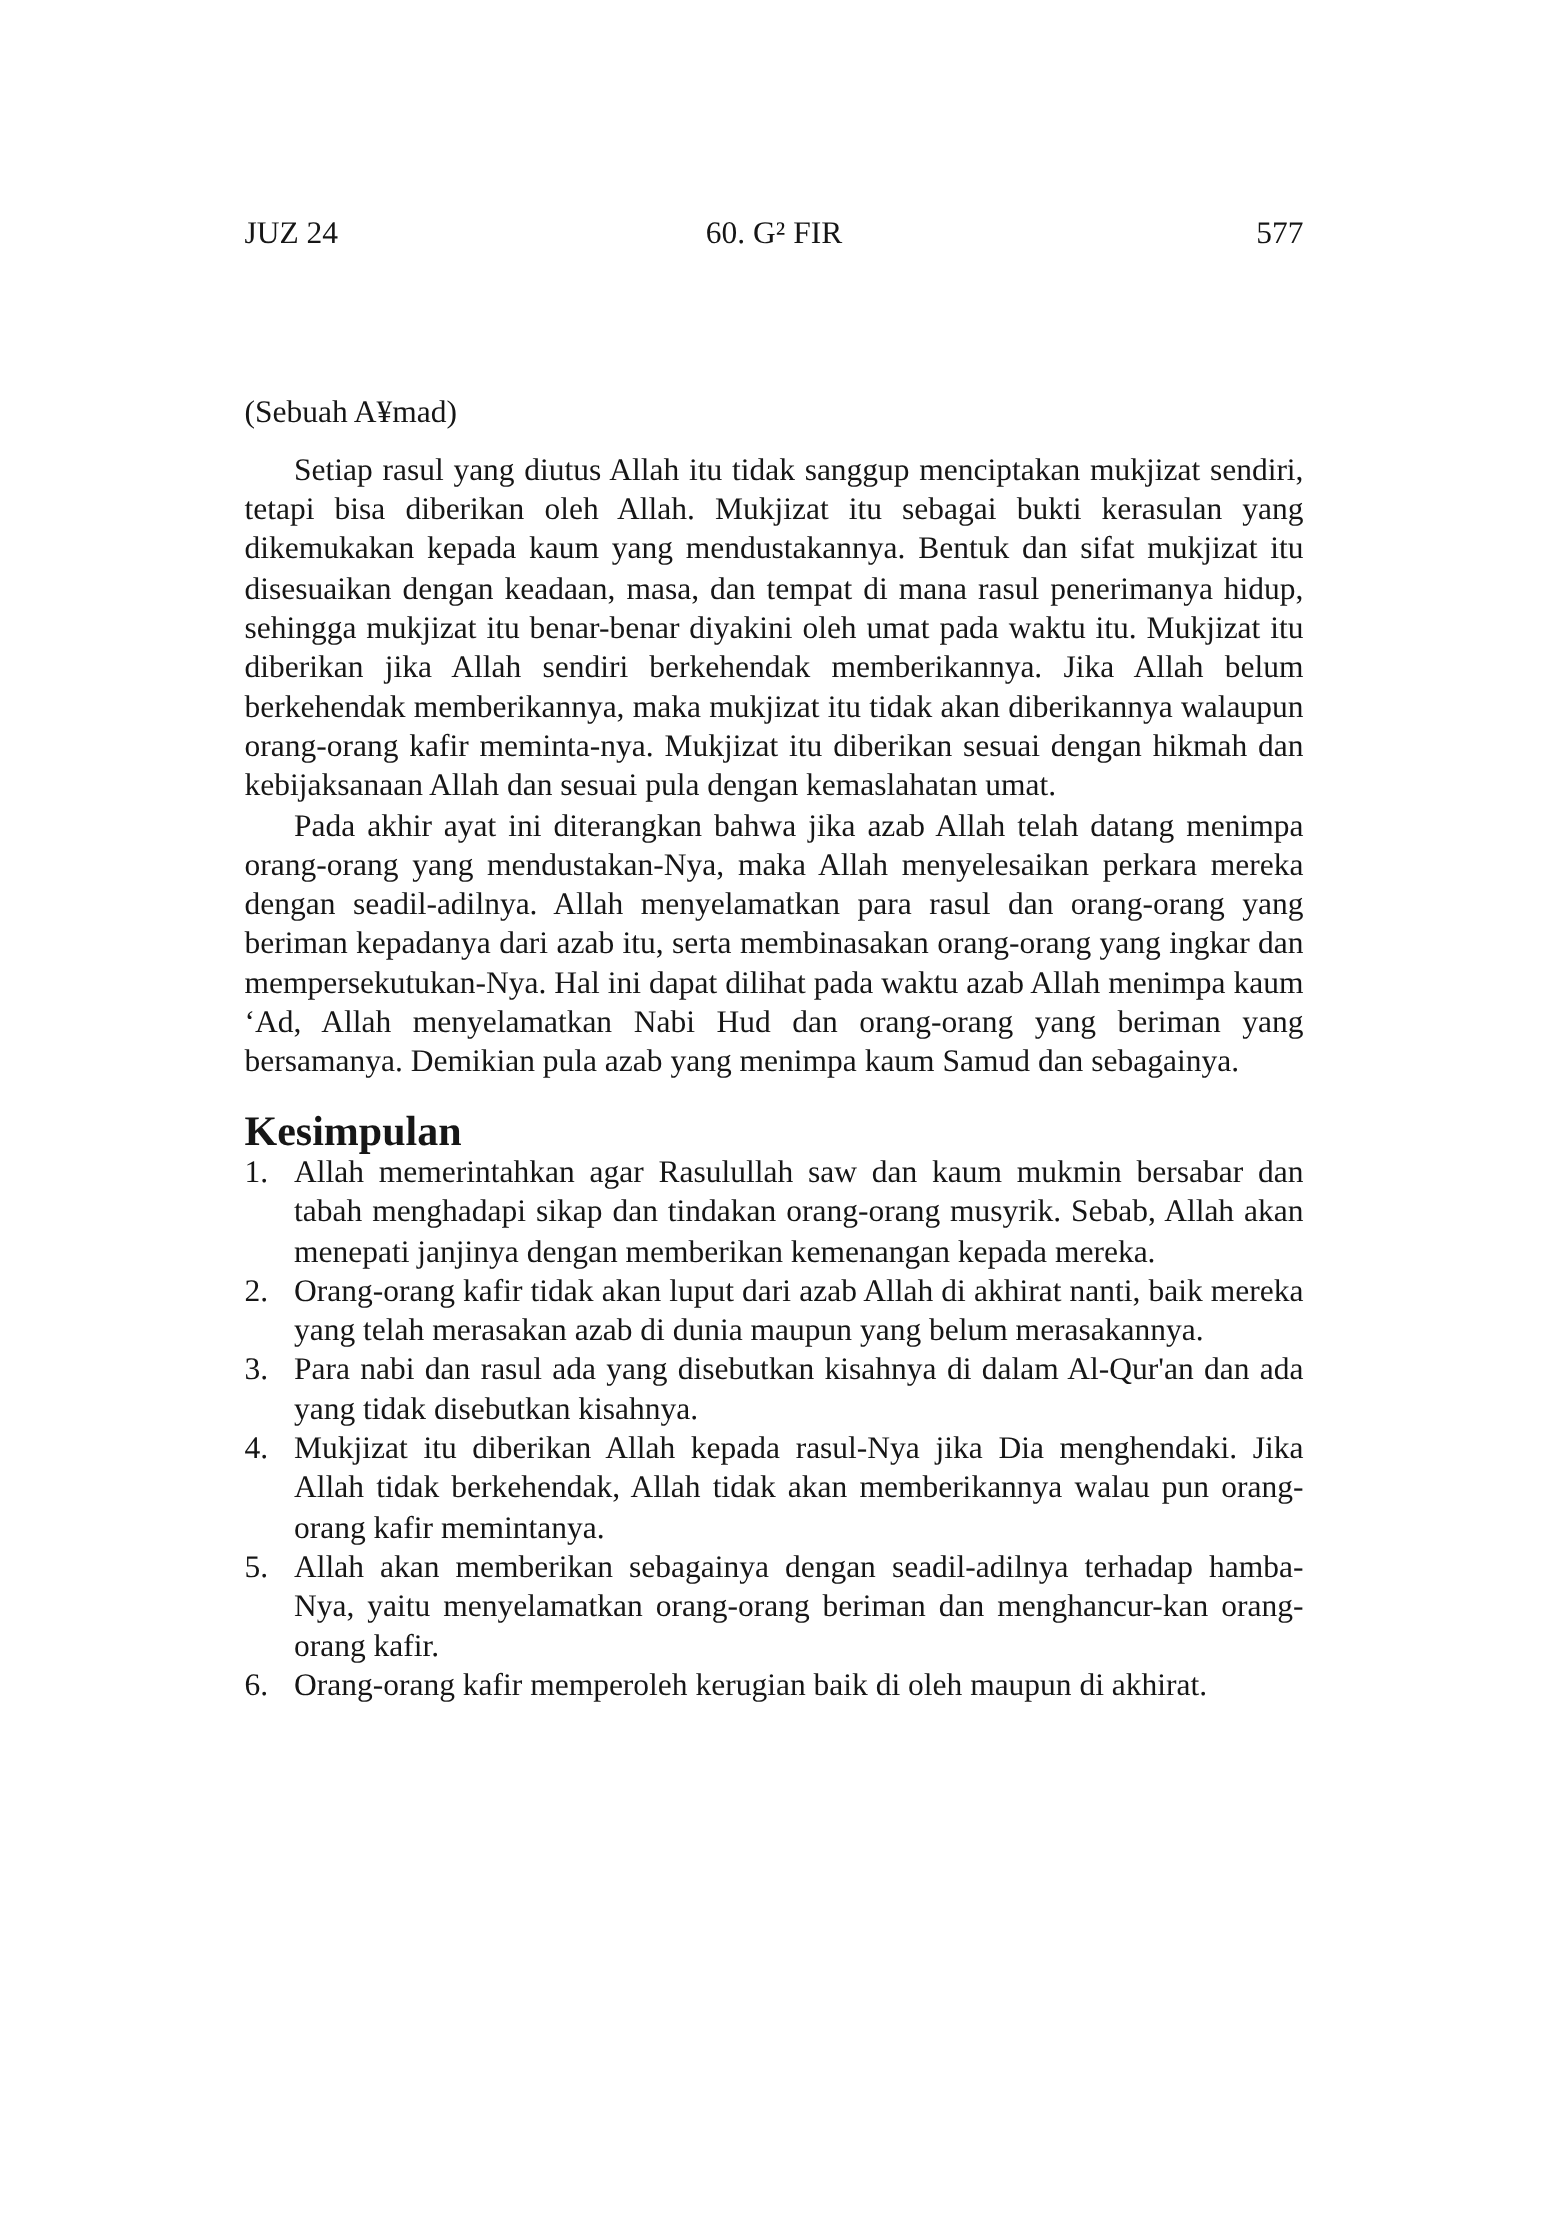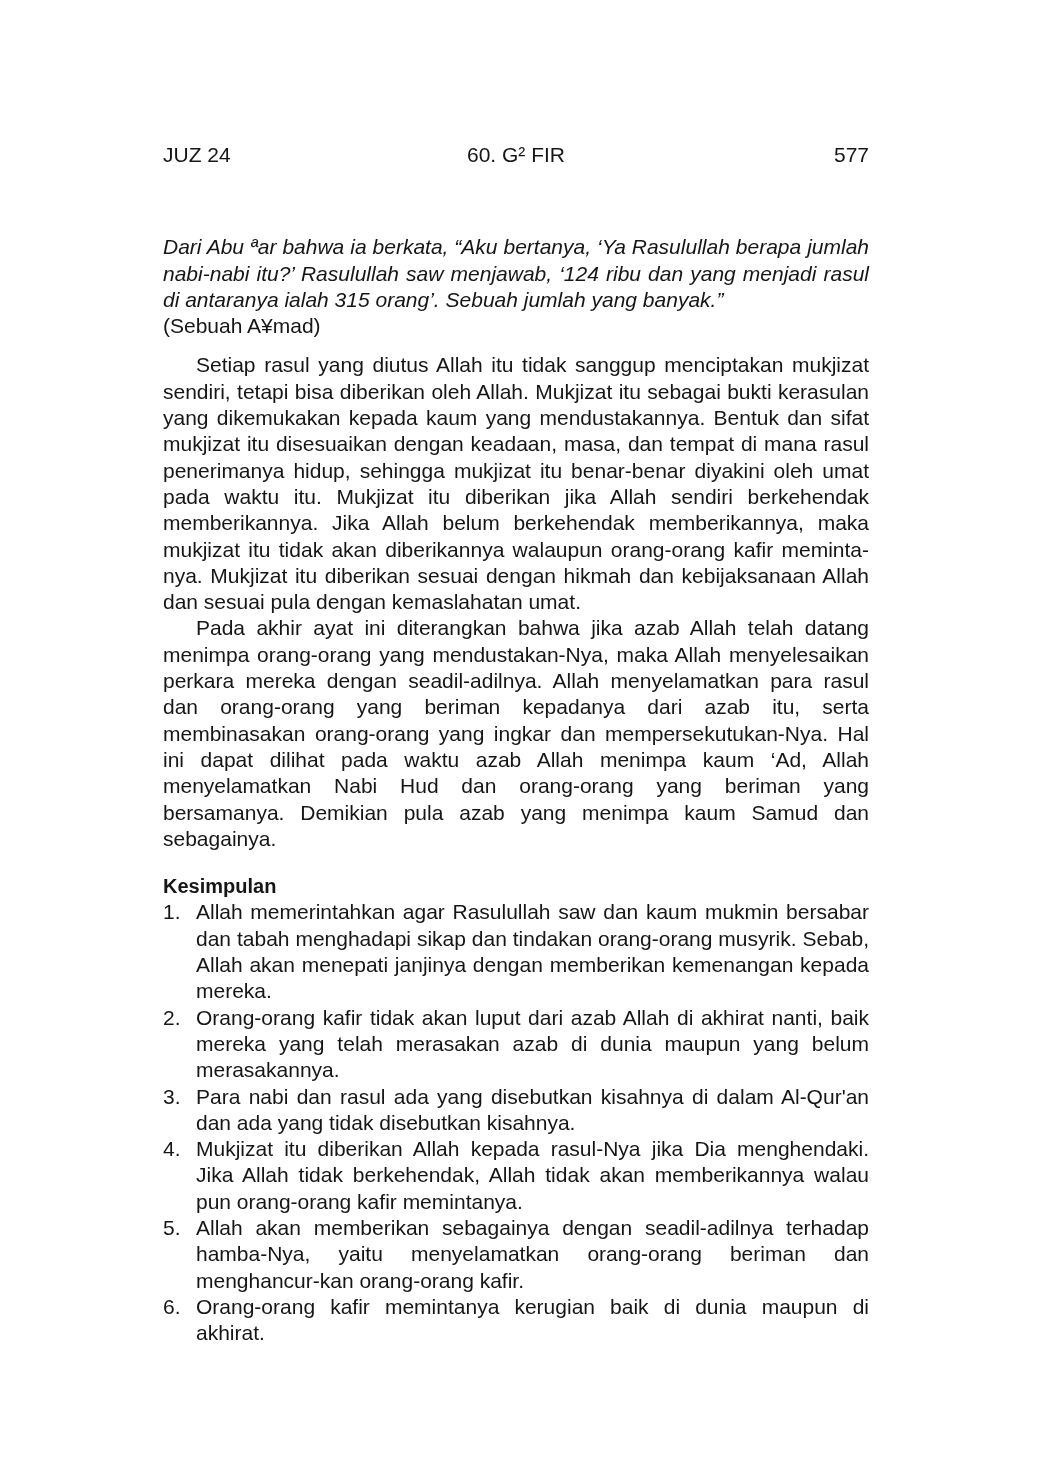--- a/index.html
+++ b/index.html
@@ -6,21 +6,21 @@
     margin: 0;
     padding: 0;
     background: #ffffff;
   }
   .page {
     width: 1031px;
     min-height: 1475px;
     box-sizing: border-box;
     background: #ffffff;
     color: #161616;
-    font-family: Liberation Sans, sans-serif;
+    font-family: Liberation Serif, serif;
     font-size: 21px;
     line-height: 26.3px;
     padding: 142px 162px 60px 163px;
   }
   .header {
     display: grid;
     grid-template-columns: 1fr auto 1fr;
     align-items: baseline;
   }
   .h-left  { justify-self: start; }
@@ -35,21 +35,21 @@
   .attribution { font-style: normal; }
 
   #body-paragraphs { margin-top: 13px; }
   .body-para {
     margin: 0;
     text-indent: 33px;
     text-align: justify;
   }
 
   .k-heading {
-    font-size: 20px;
+    font-size: 28px;
     line-height: 26.3px;
     font-weight: bold;
     margin: 21px 0 0 0;
   }
   .k-item { display: flex; }
   .k-num  { flex: 0 0 33px; }
   .k-text {
     flex: 1;
     margin: 0;
     text-align: justify;
@@ -60,21 +60,21 @@
 
 <div class="page">
 
   <div class="header">
     <span class="h-left">JUZ 24</span>
     <span class="h-center">60. G² FIR</span>
     <span class="h-right">577</span>
   </div>
 
   <p class="quote">
-    <span class="quote-text">Dari Abu ªar bahwa ia berkata, “Aku bertanya, ‘Ya Rasulullah berapa jumlah nabi-nabi itu?’ Rasulullah saw menjawab, ‘124 ribu dan yang menjadi rasul di antaranya ialah 315 orang’. Sebuah jumlah yang banyak.”</span><br>
+    <br>
     <span class="attribution">(Sebuah A¥mad)</span>
   </p>
 
   <div id="body-paragraphs">
       <p class="body-para">Setiap rasul yang diutus Allah itu tidak sanggup menciptakan mukjizat sendiri, tetapi bisa diberikan oleh Allah. Mukjizat itu sebagai bukti kerasulan yang dikemukakan kepada kaum yang mendustakannya. Bentuk dan sifat mukjizat itu disesuaikan dengan keadaan, masa, dan tempat di mana rasul penerimanya hidup, sehingga mukjizat itu benar-benar diyakini oleh umat pada waktu itu. Mukjizat itu diberikan jika Allah sendiri berkehendak memberikannya. Jika Allah belum berkehendak memberikannya, maka mukjizat itu tidak akan diberikannya walaupun orang-orang kafir meminta-nya. Mukjizat itu diberikan sesuai dengan hikmah dan kebijaksanaan Allah dan sesuai pula dengan kemaslahatan umat.</p>
       <p class="body-para">Pada akhir ayat ini diterangkan bahwa jika azab Allah telah datang menimpa orang-orang yang mendustakan-Nya, maka Allah menyelesaikan perkara mereka dengan seadil-adilnya. Allah menyelamatkan para rasul dan orang-orang yang beriman kepadanya dari azab itu, serta membinasakan orang-orang yang ingkar dan mempersekutukan-Nya. Hal ini dapat dilihat pada waktu azab Allah menimpa kaum ‘Ad, Allah menyelamatkan Nabi Hud dan orang-orang yang beriman yang bersamanya. Demikian pula azab yang menimpa kaum Samud dan sebagainya.</p>
     </div>
 
   <h2 class="k-heading">Kesimpulan</h2>
 
@@ -94,17 +94,17 @@
       <div class="k-item">
         <span class="k-num">4.</span>
         <p class="k-text">Mukjizat itu diberikan Allah kepada rasul-Nya jika Dia menghendaki. Jika Allah tidak berkehendak, Allah tidak akan memberikannya walau pun orang-orang kafir memintanya.</p>
       </div>
       <div class="k-item">
         <span class="k-num">5.</span>
         <p class="k-text">Allah akan memberikan sebagainya dengan seadil-adilnya terhadap hamba-Nya, yaitu menyelamatkan orang-orang beriman dan menghancur-kan orang-orang kafir.</p>
       </div>
       <div class="k-item">
         <span class="k-num">6.</span>
-        <p class="k-text">Orang-orang kafir memintanya kerugian baik di dunia maupun di akhirat.</p>
+        <p class="k-text">Orang-orang kafir memperoleh kerugian baik di oleh maupun di akhirat.</p>
       </div>
     </div>
 
 </div>
 
 </body></html>

